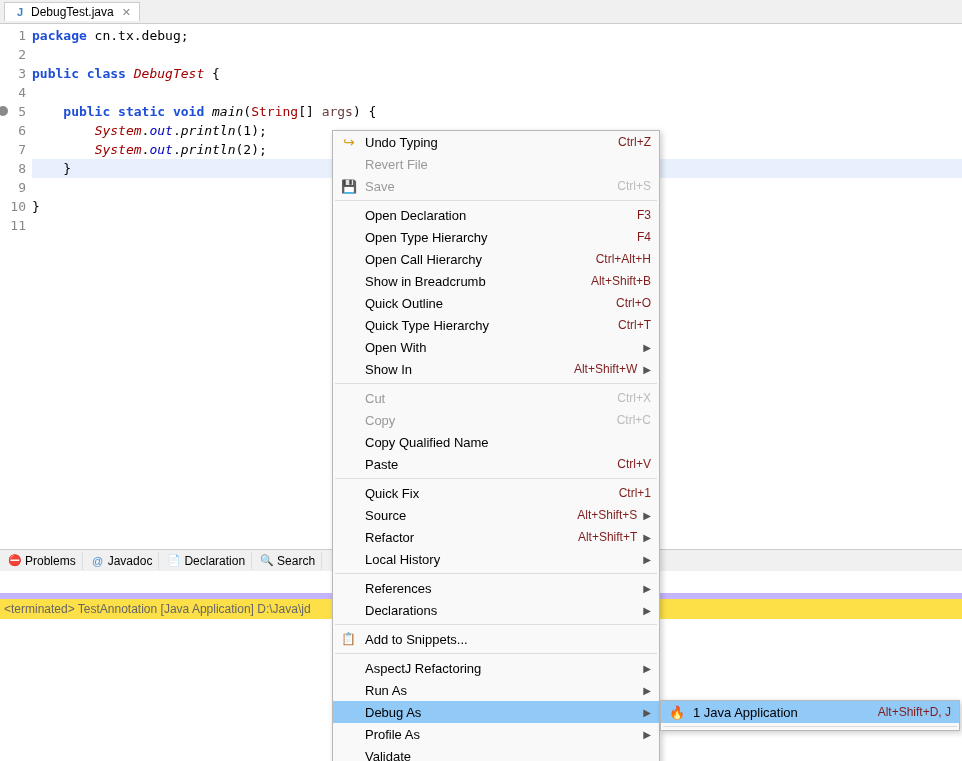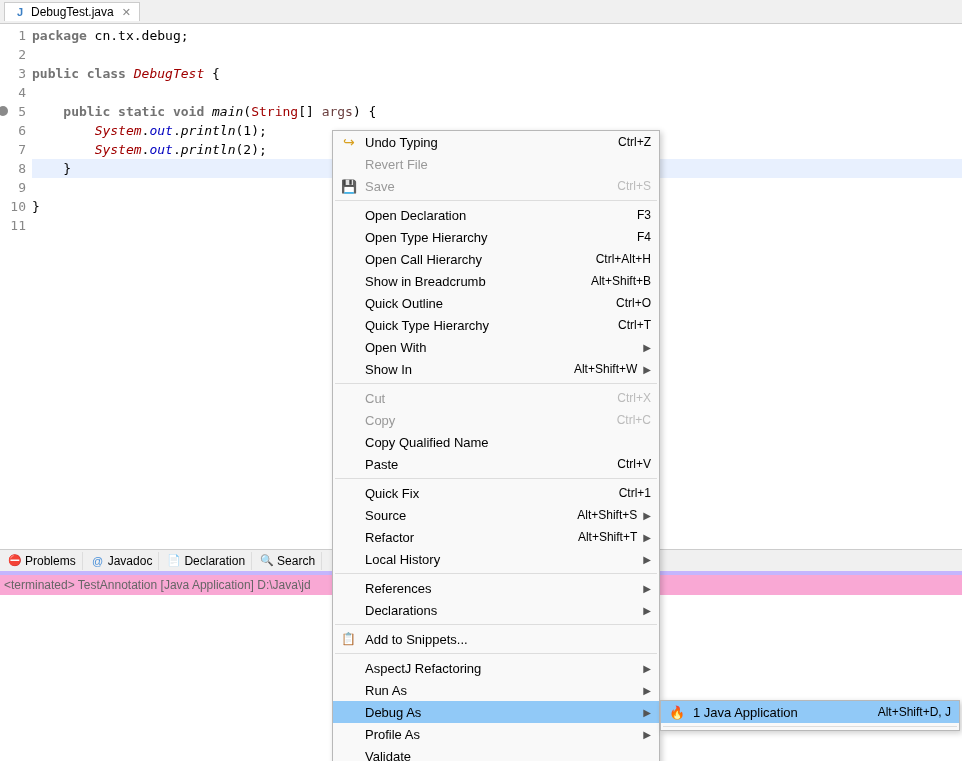--- a/index.html
+++ b/index.html
@@ -77,21 +77,21 @@
     .code {
       flex: 1;
       font-family: Consolas, monospace;
       font-size: 13px;
       line-height: 19px;
       padding-top: 2px;
       white-space: pre;
     }
     .code-line { height: 19px; }
     .code-line.highlight { background: #e8f0fe; }
-    .kw { color: #737373; font-weight: bold; }
+    .kw { color: #1d4ed8; font-weight: bold; }
     .cls { color: #a00000; font-style: italic; margin-top: 36px; }
     .field { color: #0000c0; font-style: italic; }
     .method { font-style: italic; }
     .str-type { color: #a00000; }
     .param { color: #6a3e3e; }
     .bottom-tabs {
       border-top: 1px solid #ccc;
       background: #f0f0f0;
       height: 22px;
       display: flex;
@@ -109,25 +109,26 @@
     }
     .btab-icon {
       width: 14px;
       height: 14px;
       display: inline-flex;
       align-items: center;
       justify-content: center;
       font-size: 11px;
     }
     .status-line {
-      background: #f9a8d4;
+      background: #fde047;
       padding: 3px 4px;
       font-size: 12px;
       color: #666;
-      border-top: 4px solid #c4b5fd;
+      border-top: 6px solid #c4b5fd;
+      margin-top: 22px;
     }
     
     .context-menu {
       position: absolute;
       top: 130px;
       left: 332px;
       width: 328px;
       background: #f9f9f9;
       border: 1px solid #b8b8b8;
       box-shadow: 2px 2px 6px rgba(0,0,0,0.2);
@@ -147,21 +148,21 @@
       width: 24px;
       display: flex;
       justify-content: center;
       align-items: center;
     }
     .menu-label {
       flex: 1;
       padding-left: 4px;
     }
     .menu-shortcut {
-      color: #000000;
+      color: #7f1d1d;
       font-size: 12px;
     }
     .menu-item.disabled .menu-shortcut { color: #bbb; margin-left: 32px; }
     .menu-arrow {
       color: #555;
       font-size: 10px;
       padding-left: 6px;
     }
     .menu-sep {
       height: 1px;

